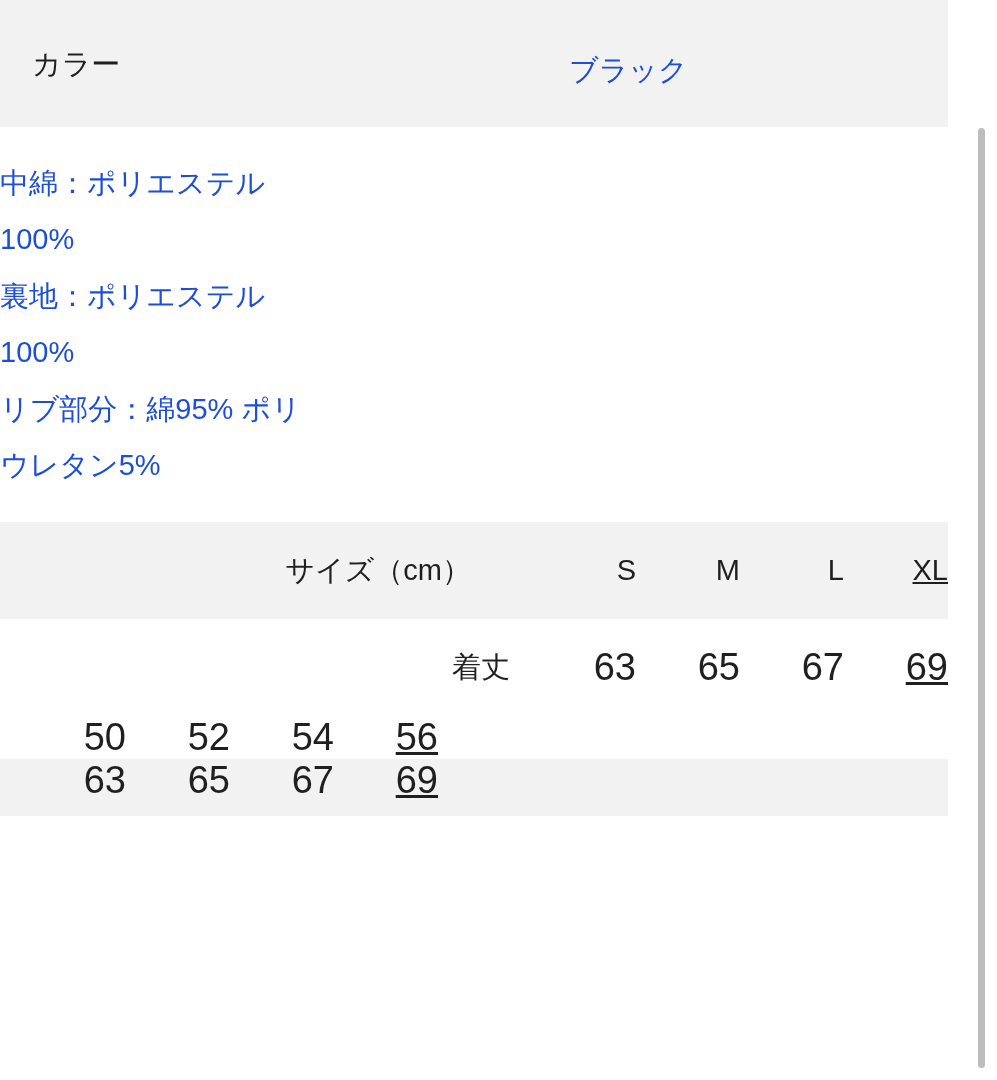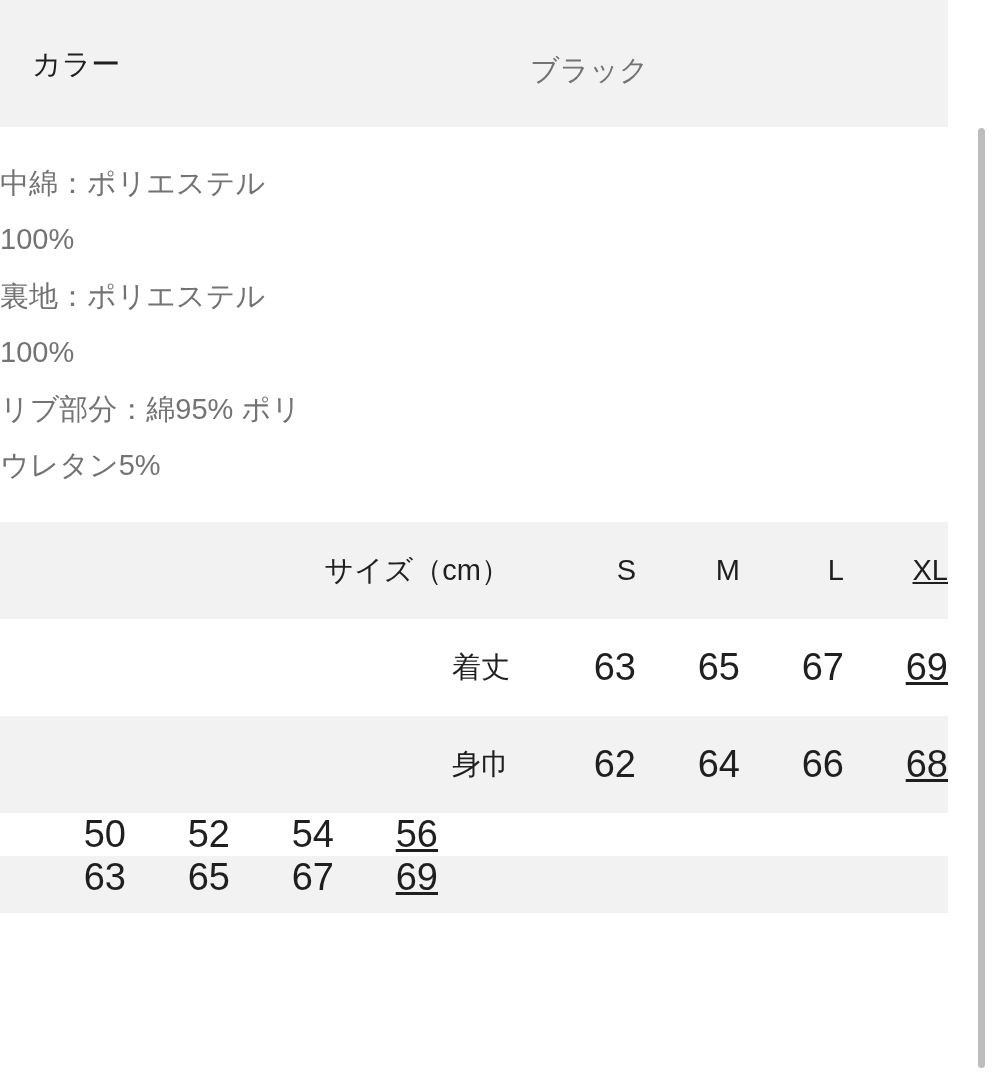--- a/index.html
+++ b/index.html
@@ -16,20 +16,21 @@
     position: relative;
   }
 
   .row {
     display: flex;
     width: 948px;
     box-sizing: border-box;
   }
   .row.shaded {
     background: #f2f2f2;
+    gap: 39px;
   }
   .row.plain {
     background: #ffffff;
   }
 
   .label-cell {
     width: 530px;
     box-sizing: border-box;
     padding: 28px 0 28px 32px;
     font-size: 29px;
@@ -37,21 +38,21 @@
     color: #1f1f1f;
     font-weight: 400;
   }
 
   .value-cell {
     flex: 1;
     box-sizing: border-box;
     padding: 28px 0 28px 0;
     font-size: 29px;
     line-height: 1.95;
-    color: #737373;
+    color: #1d4ed8;
   }
 
   .value-cell .line {
     display: block;
     white-space: nowrap;
   }
 
   
   .size-row .label-cell {
     width: 530px;
@@ -147,29 +148,20 @@
   <div class="row plain size-row">
     <div class="label-cell">着丈</div>
     <div class="size-cols">
       <div class="size-col c0">63</div>
       <div class="size-col c1">65</div>
       <div class="size-col c2">67</div>
       <div class="size-col c3">69</div>
     </div>
   </div>
 
-  <div class="row shaded size-row">
-    <div class="label-cell">身巾</div>
-    <div class="size-cols">
-      <div class="size-col c0">62</div>
-      <div class="size-col c1">64</div>
-      <div class="size-col c2">66</div>
-      <div class="size-col c3">68</div>
-    </div>
-  </div>
 
   <div class="row plain size-row">
     <div class="size-cols">
       <div class="size-col c0">50</div>
       <div class="size-col c1">52</div>
       <div class="size-col c2">54</div>
       <div class="size-col c3">56</div>
     </div>
   </div>
 

